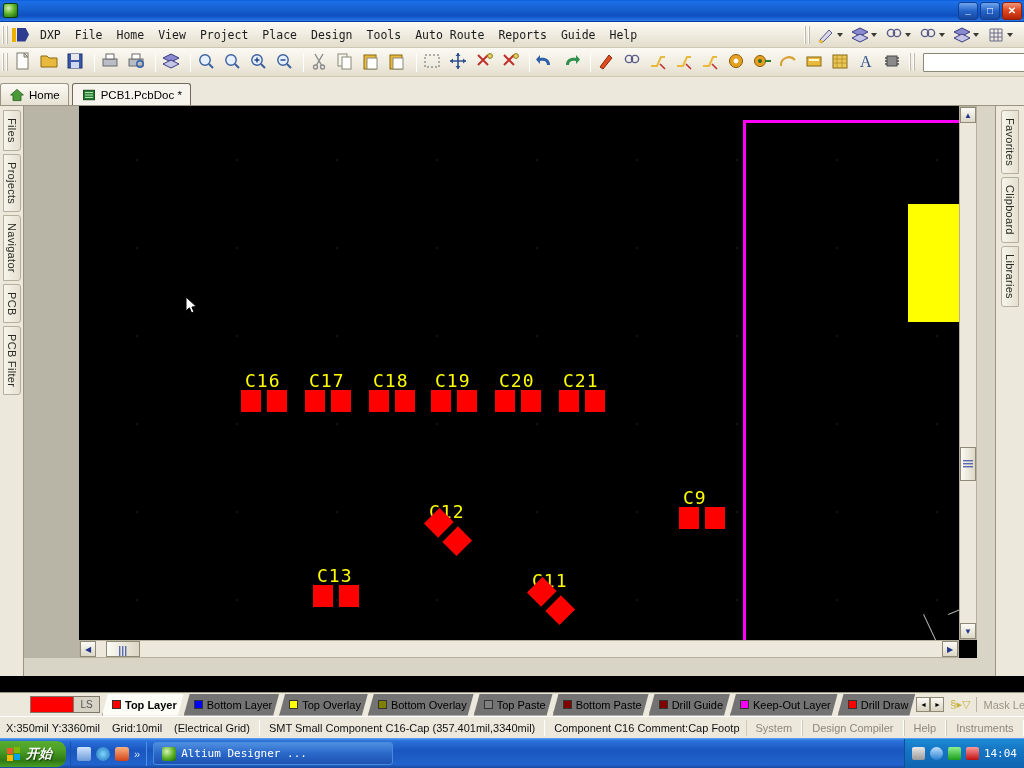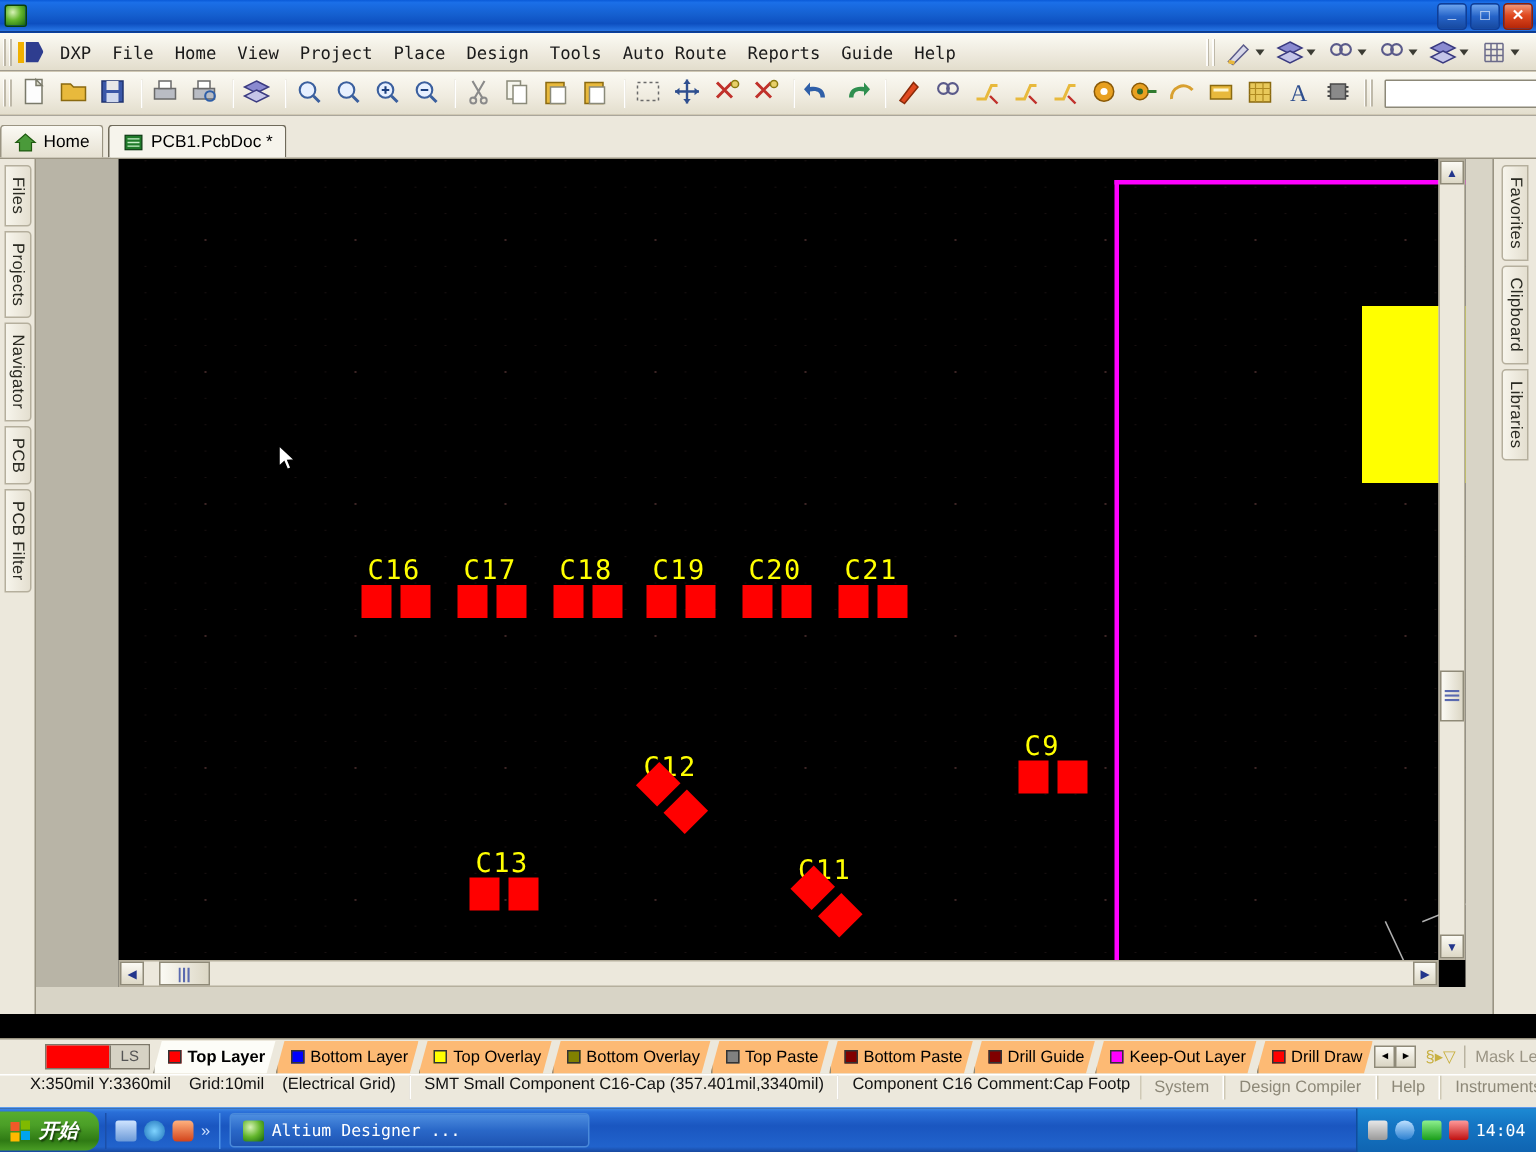--- a/index.html
+++ b/index.html
@@ -139,37 +139,37 @@
     background:#ece8dc; border-top:1px solid #9a9482; display:flex; align-items:center;
     padding-left:2px; overflow:hidden;
   }
   .ls-box { display:flex; align-items:center; border:1px solid #7d786a; height:17px; margin:0 2px 0 28px; flex:none; }
   .ls-red { width:42px; height:15px; background:#ff0000; }
   .ls-lbl { width:26px; height:15px; background:#d6d2c4; font-size:10px; color:#555; display:flex;
     align-items:center; justify-content:center; border-left:1px solid #7d786a; }
   .ltab {
     display:flex; align-items:center; gap:4px; height:22px; padding:0 7px 0 9px;
     font-size:11px; color:#000; white-space:nowrap; flex:none;
-    background:#fdba74;
+    background:#737373;
     border-left:1px solid #8d8876;
     clip-path: polygon(6px 0, 100% 0, calc(100% - 6px) 100%, 0 100%);
   }
   .ltab.active { font-weight:bold; background:#fdfdf8; }
   .lsw { width:9px; height:9px; border:1px solid #333; flex:none; }
   .lnav { display:flex; flex:none; margin-left:1px; }
   .lnav .b { width:14px; height:15px; background:linear-gradient(to bottom,#fbfaf4,#d9d4c2);
     border:1px solid #8f8a78; display:flex; align-items:center; justify-content:center; font-size:7px; color:#000; }
   .lmisc { display:flex; align-items:center; gap:6px; margin-left:6px; font-size:11px; color:#9a9484; flex:none; }
   .lmisc .divx { width:1px; height:15px; background:#b9b3a1; }
 
   
   .statusbar {
     position:absolute; left:0; bottom:30px; width:1024px; height:22px;
-    background:#ece8dc; border-top:1px solid #fff; display:flex; align-items:flex-start;
-    font-size:11px; color:#111; padding-left:14px; overflow:hidden;
+    background:#ece8dc; border-top:1px solid #fff; display:flex; align-items:center;
+    font-size:11px; color:#111; padding-left:0; overflow:hidden;
   }
   .st-cell { white-space:nowrap; padding:0 6px; }
   .st-div { width:1px; height:16px; background:#b3ae9c; border-right:1px solid #fff; margin:0 3px; flex:none; }
   .panel-btns { margin-left:auto; display:flex; align-items:center; padding-right:3px; flex:none; }
   .pbtn {
     font-size:11px; color:#8d8878; padding:2px 9px; white-space:nowrap;
     border-left:1px solid #cfc9b6; border-right:1px solid #fff;
   }
 
   

